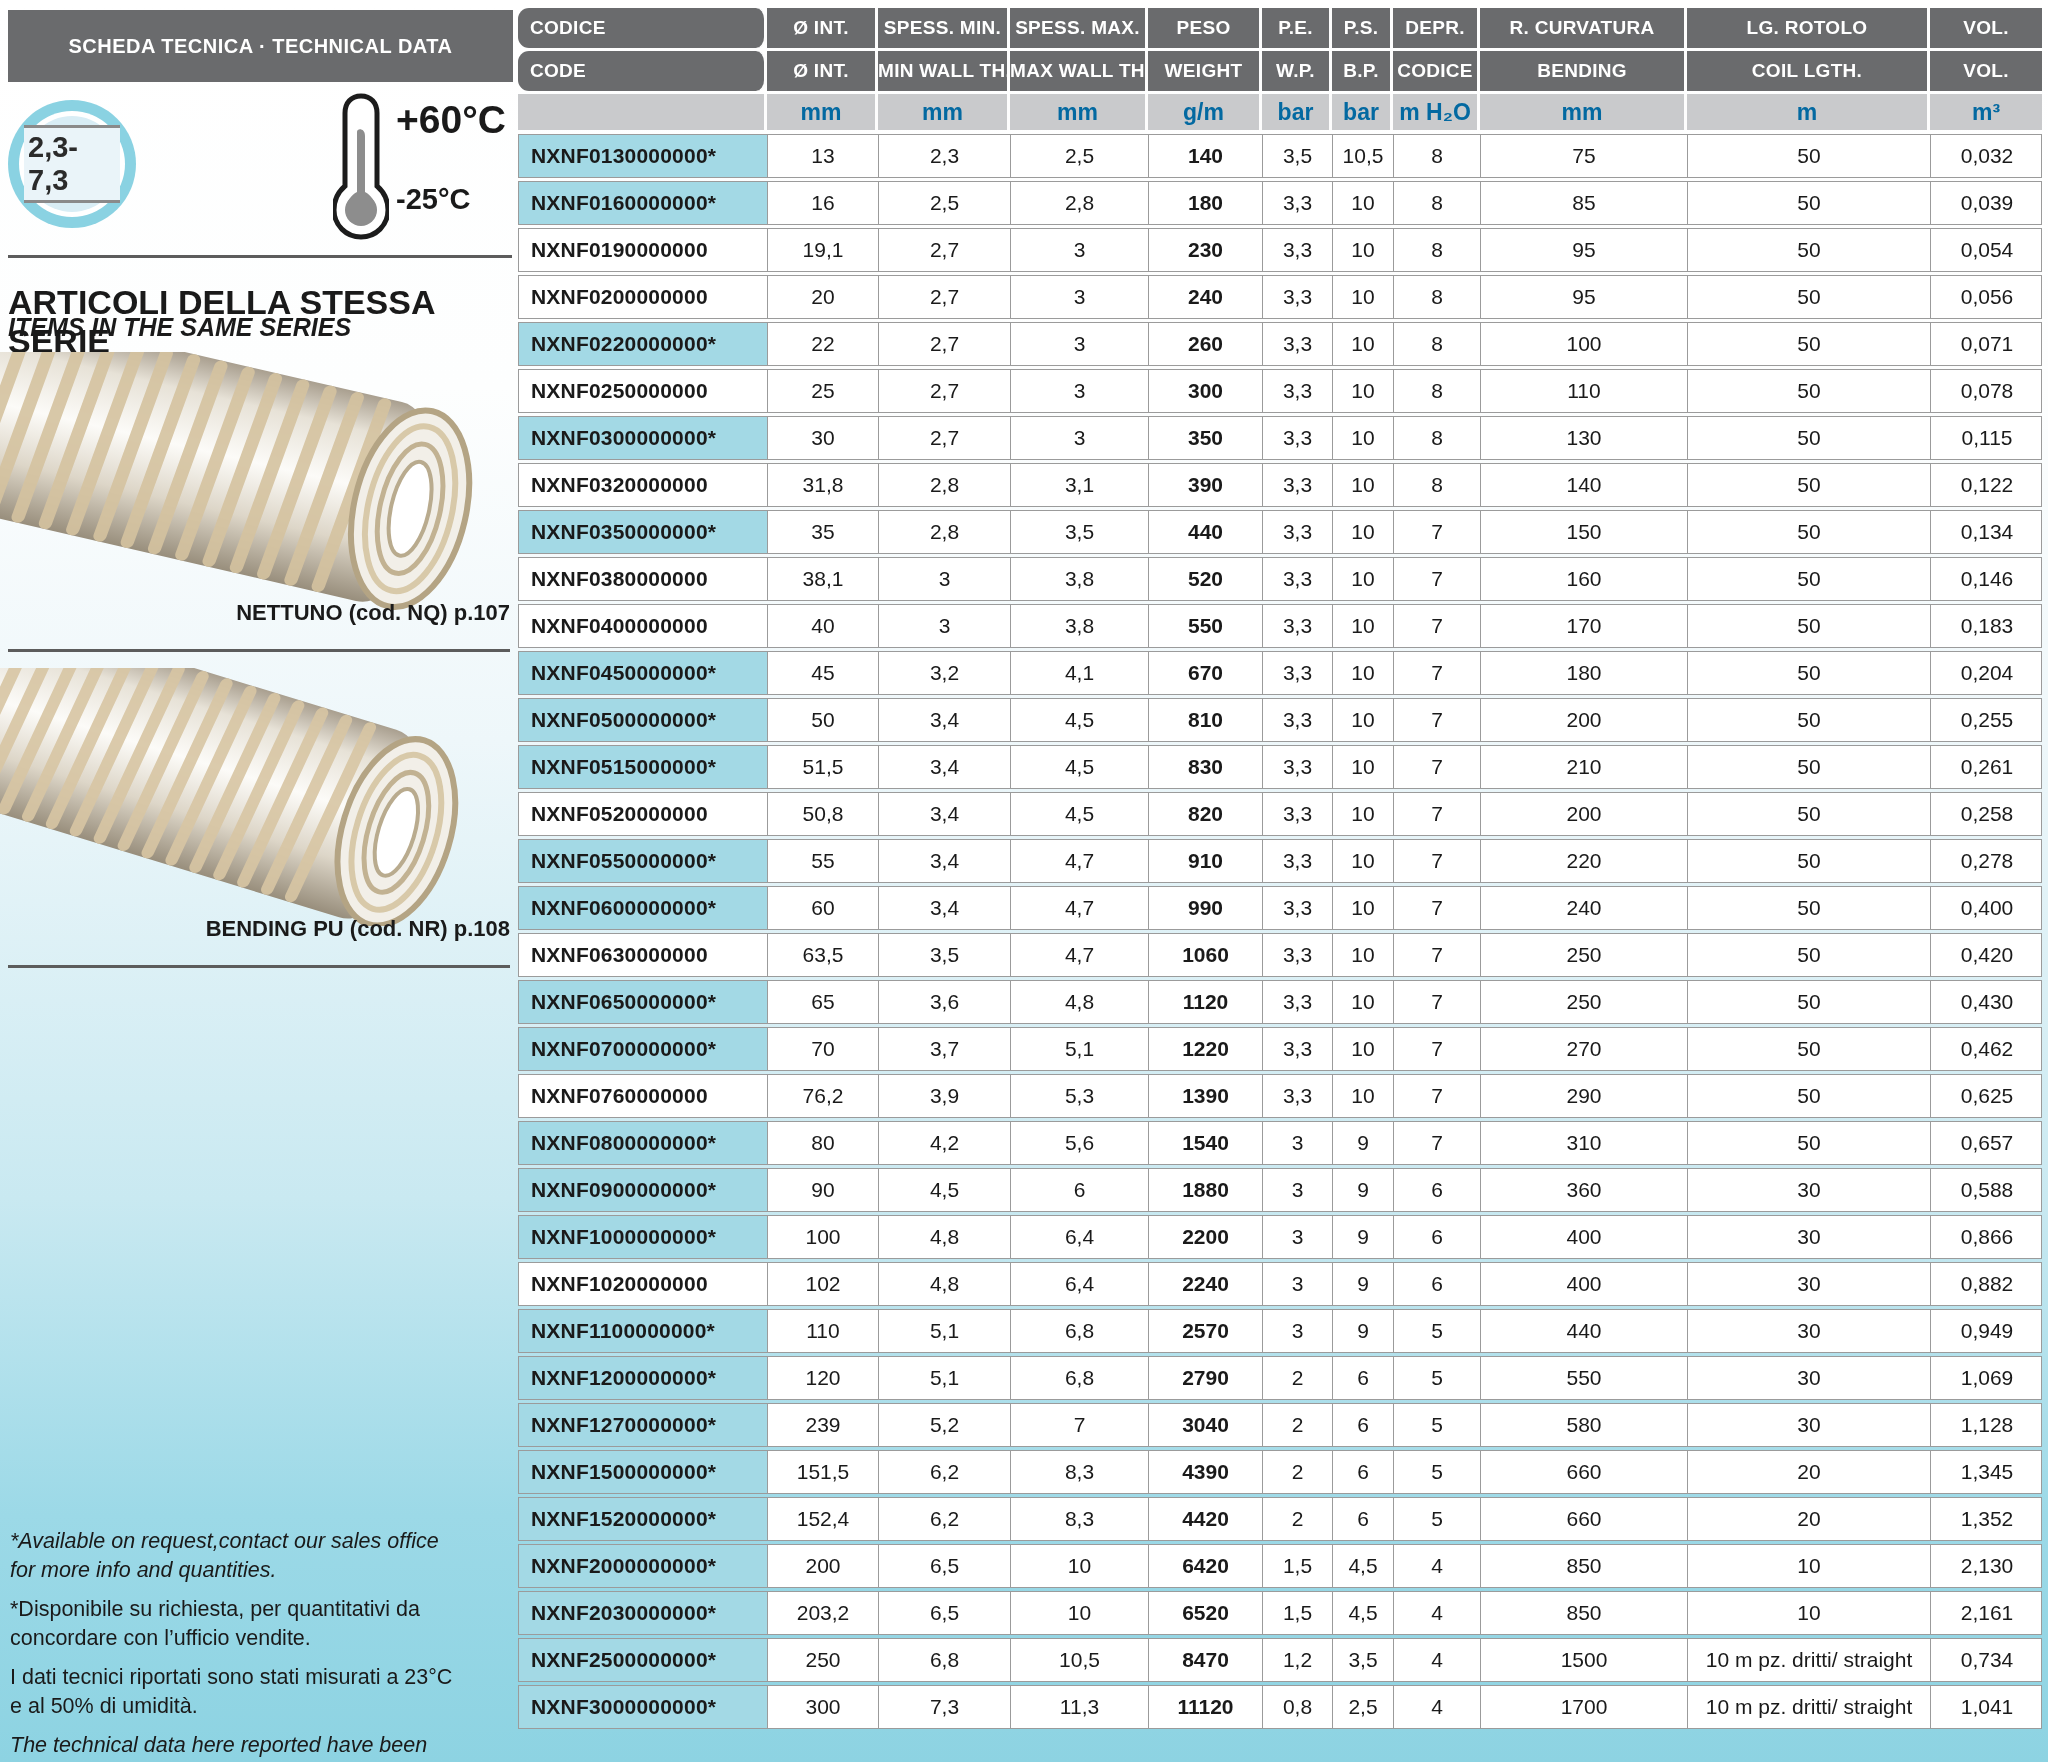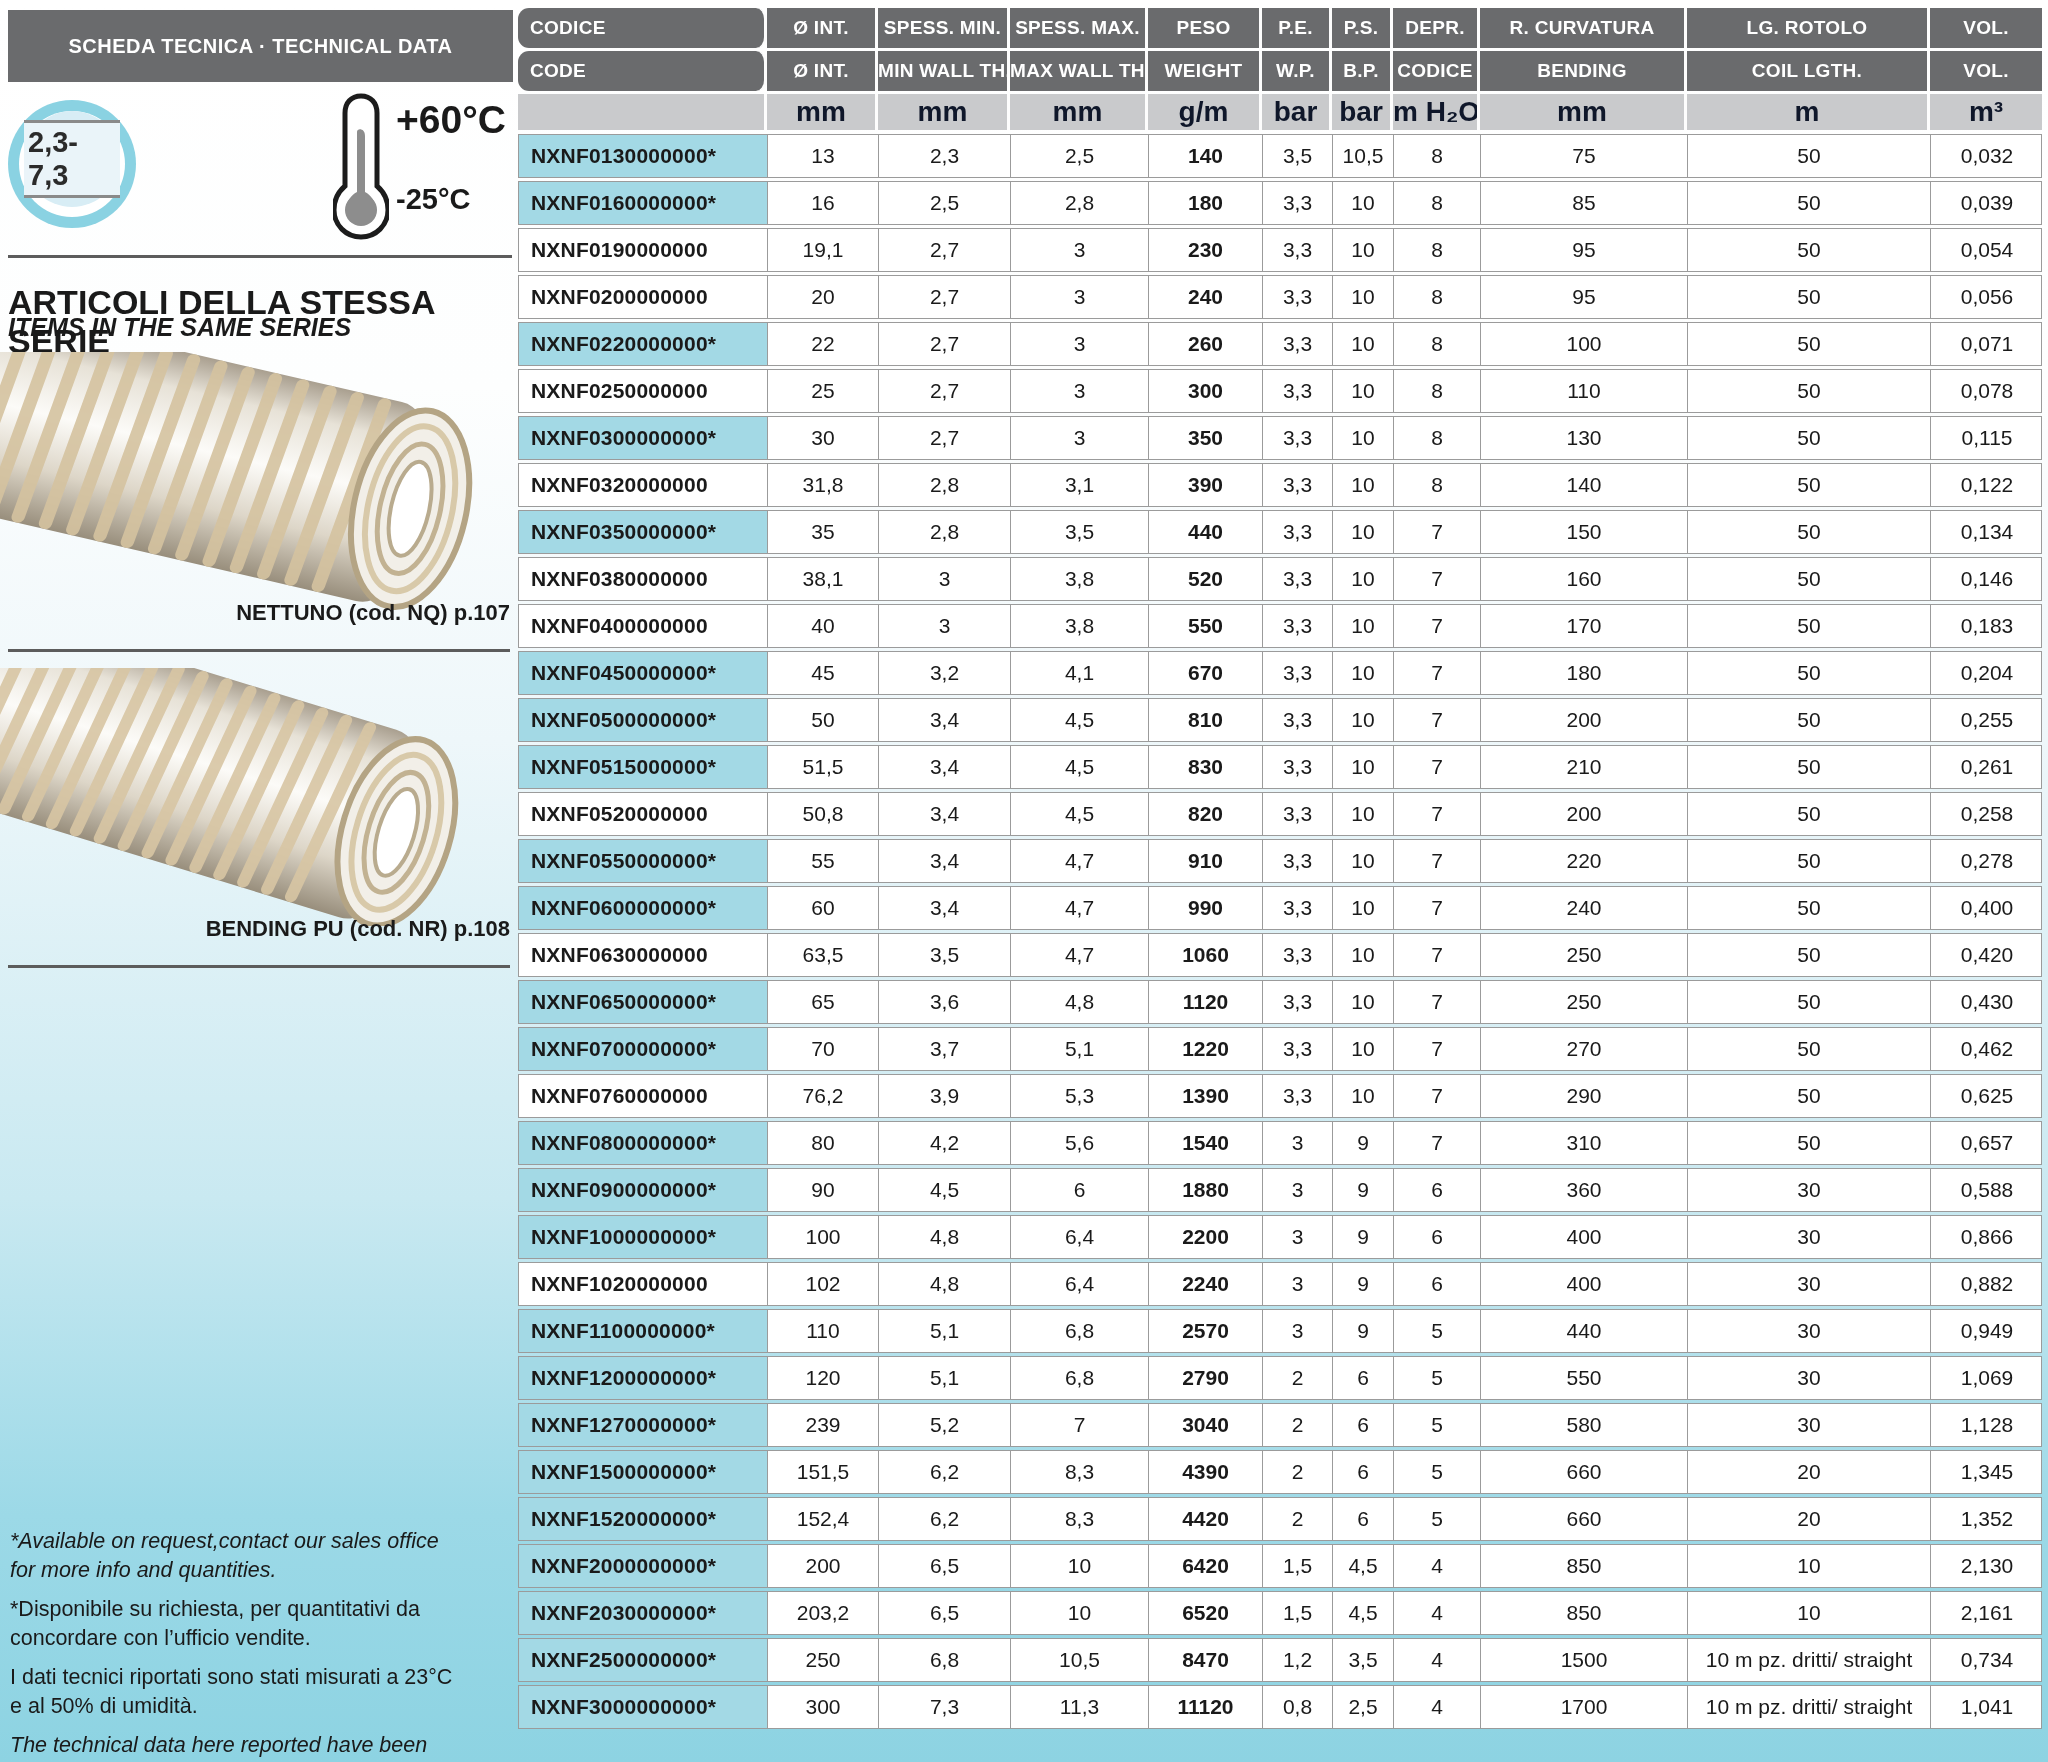--- a/index.html
+++ b/index.html
@@ -12,21 +12,21 @@
   .sidebar{position:absolute;left:0;top:0;width:515px;height:1762px;}
   .sb-title{
     position:absolute;left:8px;top:10px;width:505px;height:72px;background:#6a6b6d;
     color:#fff;font-weight:bold;font-size:20px;letter-spacing:.5px;
     display:flex;align-items:center;justify-content:center;white-space:nowrap;
   }
   .badge{
     position:absolute;left:8px;top:100px;width:128px;height:128px;border-radius:50%;
     background:#8ad2e2;display:flex;align-items:center;justify-content:center;
   }
-  .badge-mid{width:106px;height:106px;border-radius:50%;background:#ffffff;display:flex;align-items:flex-start;justify-content:center;}
+  .badge-mid{width:106px;height:106px;border-radius:50%;background:#ffffff;display:flex;align-items:center;justify-content:center;}
   .badge-in{width:96px;height:96px;border-radius:50%;background:#d8edf5;display:flex;align-items:center;justify-content:center;}
   .badge-val{
     font-weight:bold;font-size:29px;color:#2b2b2b;padding:3px 4px;
     border-top:3px solid #8a8a8a;border-bottom:3px solid #8a8a8a;background:#eaf4f9;
   }
   .thermo{position:absolute;left:333px;top:92px;}
   .temp-max{position:absolute;left:396px;top:98px;font-weight:bold;font-size:39px;}
   .temp-min{position:absolute;left:396px;top:183px;font-weight:bold;font-size:29px;}
   .sb-rule{position:absolute;left:8px;width:504px;height:0;border-top:3px solid #5c5c5c;}
   .rule-top{top:255px;}
@@ -47,21 +47,21 @@
   .cell{overflow:hidden;text-align:center;white-space:nowrap;}
   .hrow{margin-bottom:3px;}
   .hrow .cell{
     background:#6a6b6d;color:#fff;font-weight:bold;font-size:19px;height:40px;line-height:40px;
     border-right:3px solid #fdfdfd;letter-spacing:.3px;
   }
   .hrow .cell:last-child{border-right:none;}
   .hrow .c0{text-align:left;padding-left:12px;border-radius:11px;}
   .urow{margin-bottom:4px;}
   .urow .cell{
-    background:#c9cacc;color:#0f172a;font-weight:bold;font-size:28px;height:36px;line-height:36px;
+    background:#c9cacc;color:#0369a1;font-weight:bold;font-size:23px;height:36px;line-height:36px;
     border-right:3px solid #fdfdfd;
   }
   .urow .cell:last-child{border-right:none;}
   .drow{margin-bottom:3px;border:1px solid #9b9b9b;background:#ffffff;}
   .drow .cell{font-size:21px;height:42px;line-height:42px;border-right:1px solid #9b9b9b;}
   .drow .cell:last-child{border-right:none;}
   .drow .c0{text-align:left;padding-left:12px;font-weight:bold;letter-spacing:.2px;}
   .drow .c4{font-weight:bold;}
   .drow.hl .c0{background:#a3d9e5;}
 </style>

